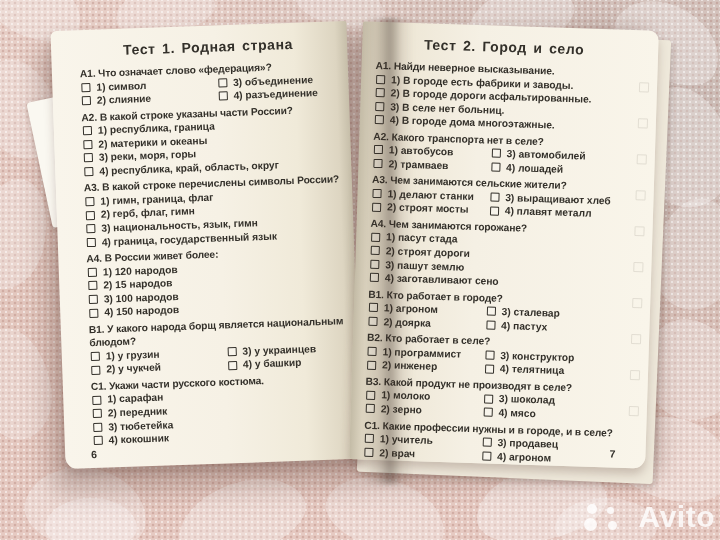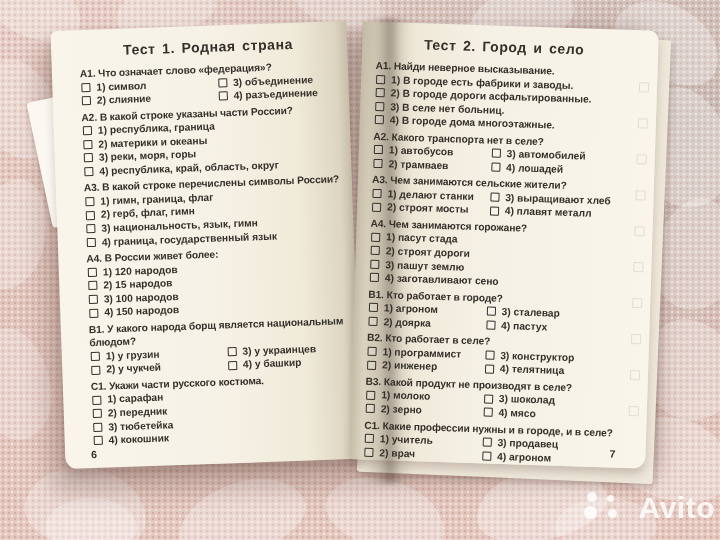--- a/index.html
+++ b/index.html
@@ -65,22 +65,22 @@
   .checkbox { width:9px; height:9px; border:1.6px solid #33302a; border-radius:1px;
     margin:0 6px 0 1px; flex:none; background:rgba(255,255,255,0.25); }
 
   .page-num { position:absolute; bottom:8px; font-size:10.5px; font-weight:700; }
   .page-left  .page-num { left:26px; }
   .page-right .page-num { right:30px; }
 
   .ghost-box { position:absolute; right:8px; width:10px; height:10px;
     border:1.6px solid #6f6a5e; border-radius:1px; opacity:0.16; }
 
-  .watermark { position:absolute; right:5px; bottom:15px; display:flex;
-    align-items:flex-start; gap:22px; color:rgba(255,255,255,0.82); z-index:20; }
+  .watermark { position:absolute; right:5px; bottom:6px; display:flex;
+    align-items:center; gap:22px; color:rgba(255,255,255,0.82); z-index:20; }
   .wm-logo { position:relative; width:33px; height:29px; }
   .wm-logo i { position:absolute; background:rgba(255,255,255,0.82); border-radius:50%; }
   .wm-c1 { width:10px; height:10px; left:3px; top:1px; }
   .wm-c2 { width:7px;  height:7px;  right:3px; top:4px; }
   .wm-c3 { width:13px; height:13px; left:0;  bottom:1px; }
   .wm-c4 { width:9px;  height:9px;  right:0; bottom:2px; }
   .wm-text { font-size:30px; font-weight:700; letter-spacing:0.5px; }
 </style>
 </head>
 <body>

